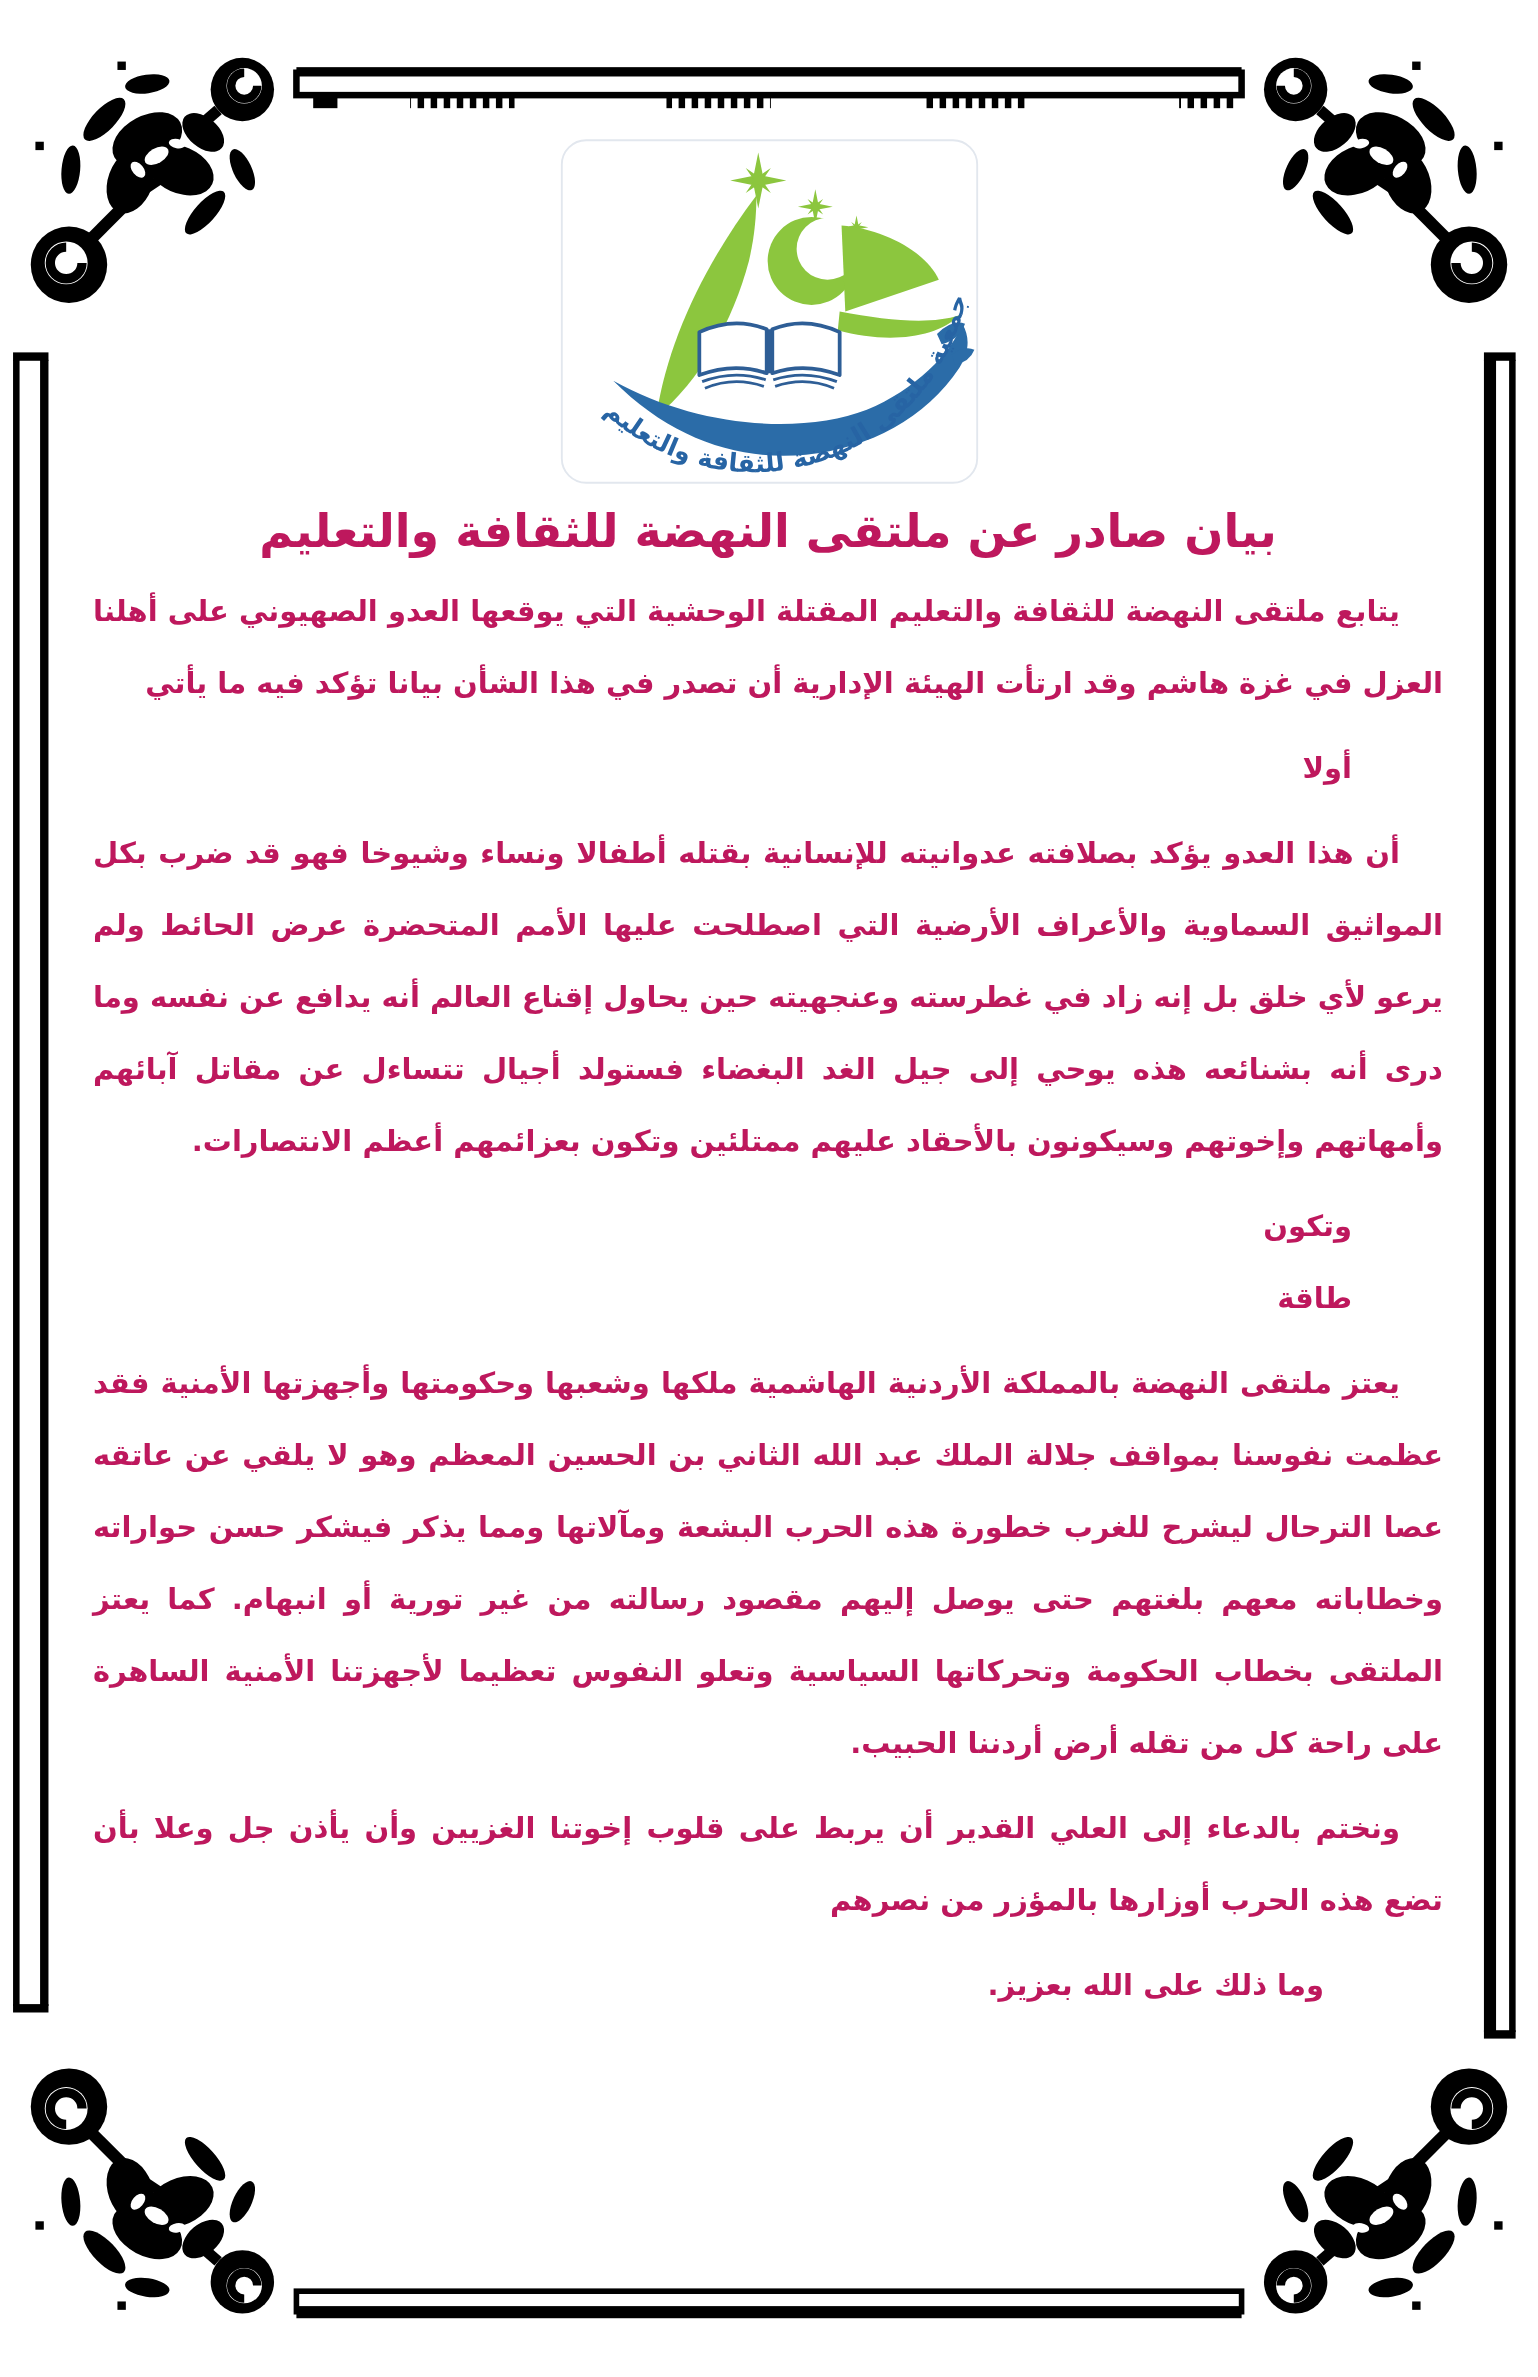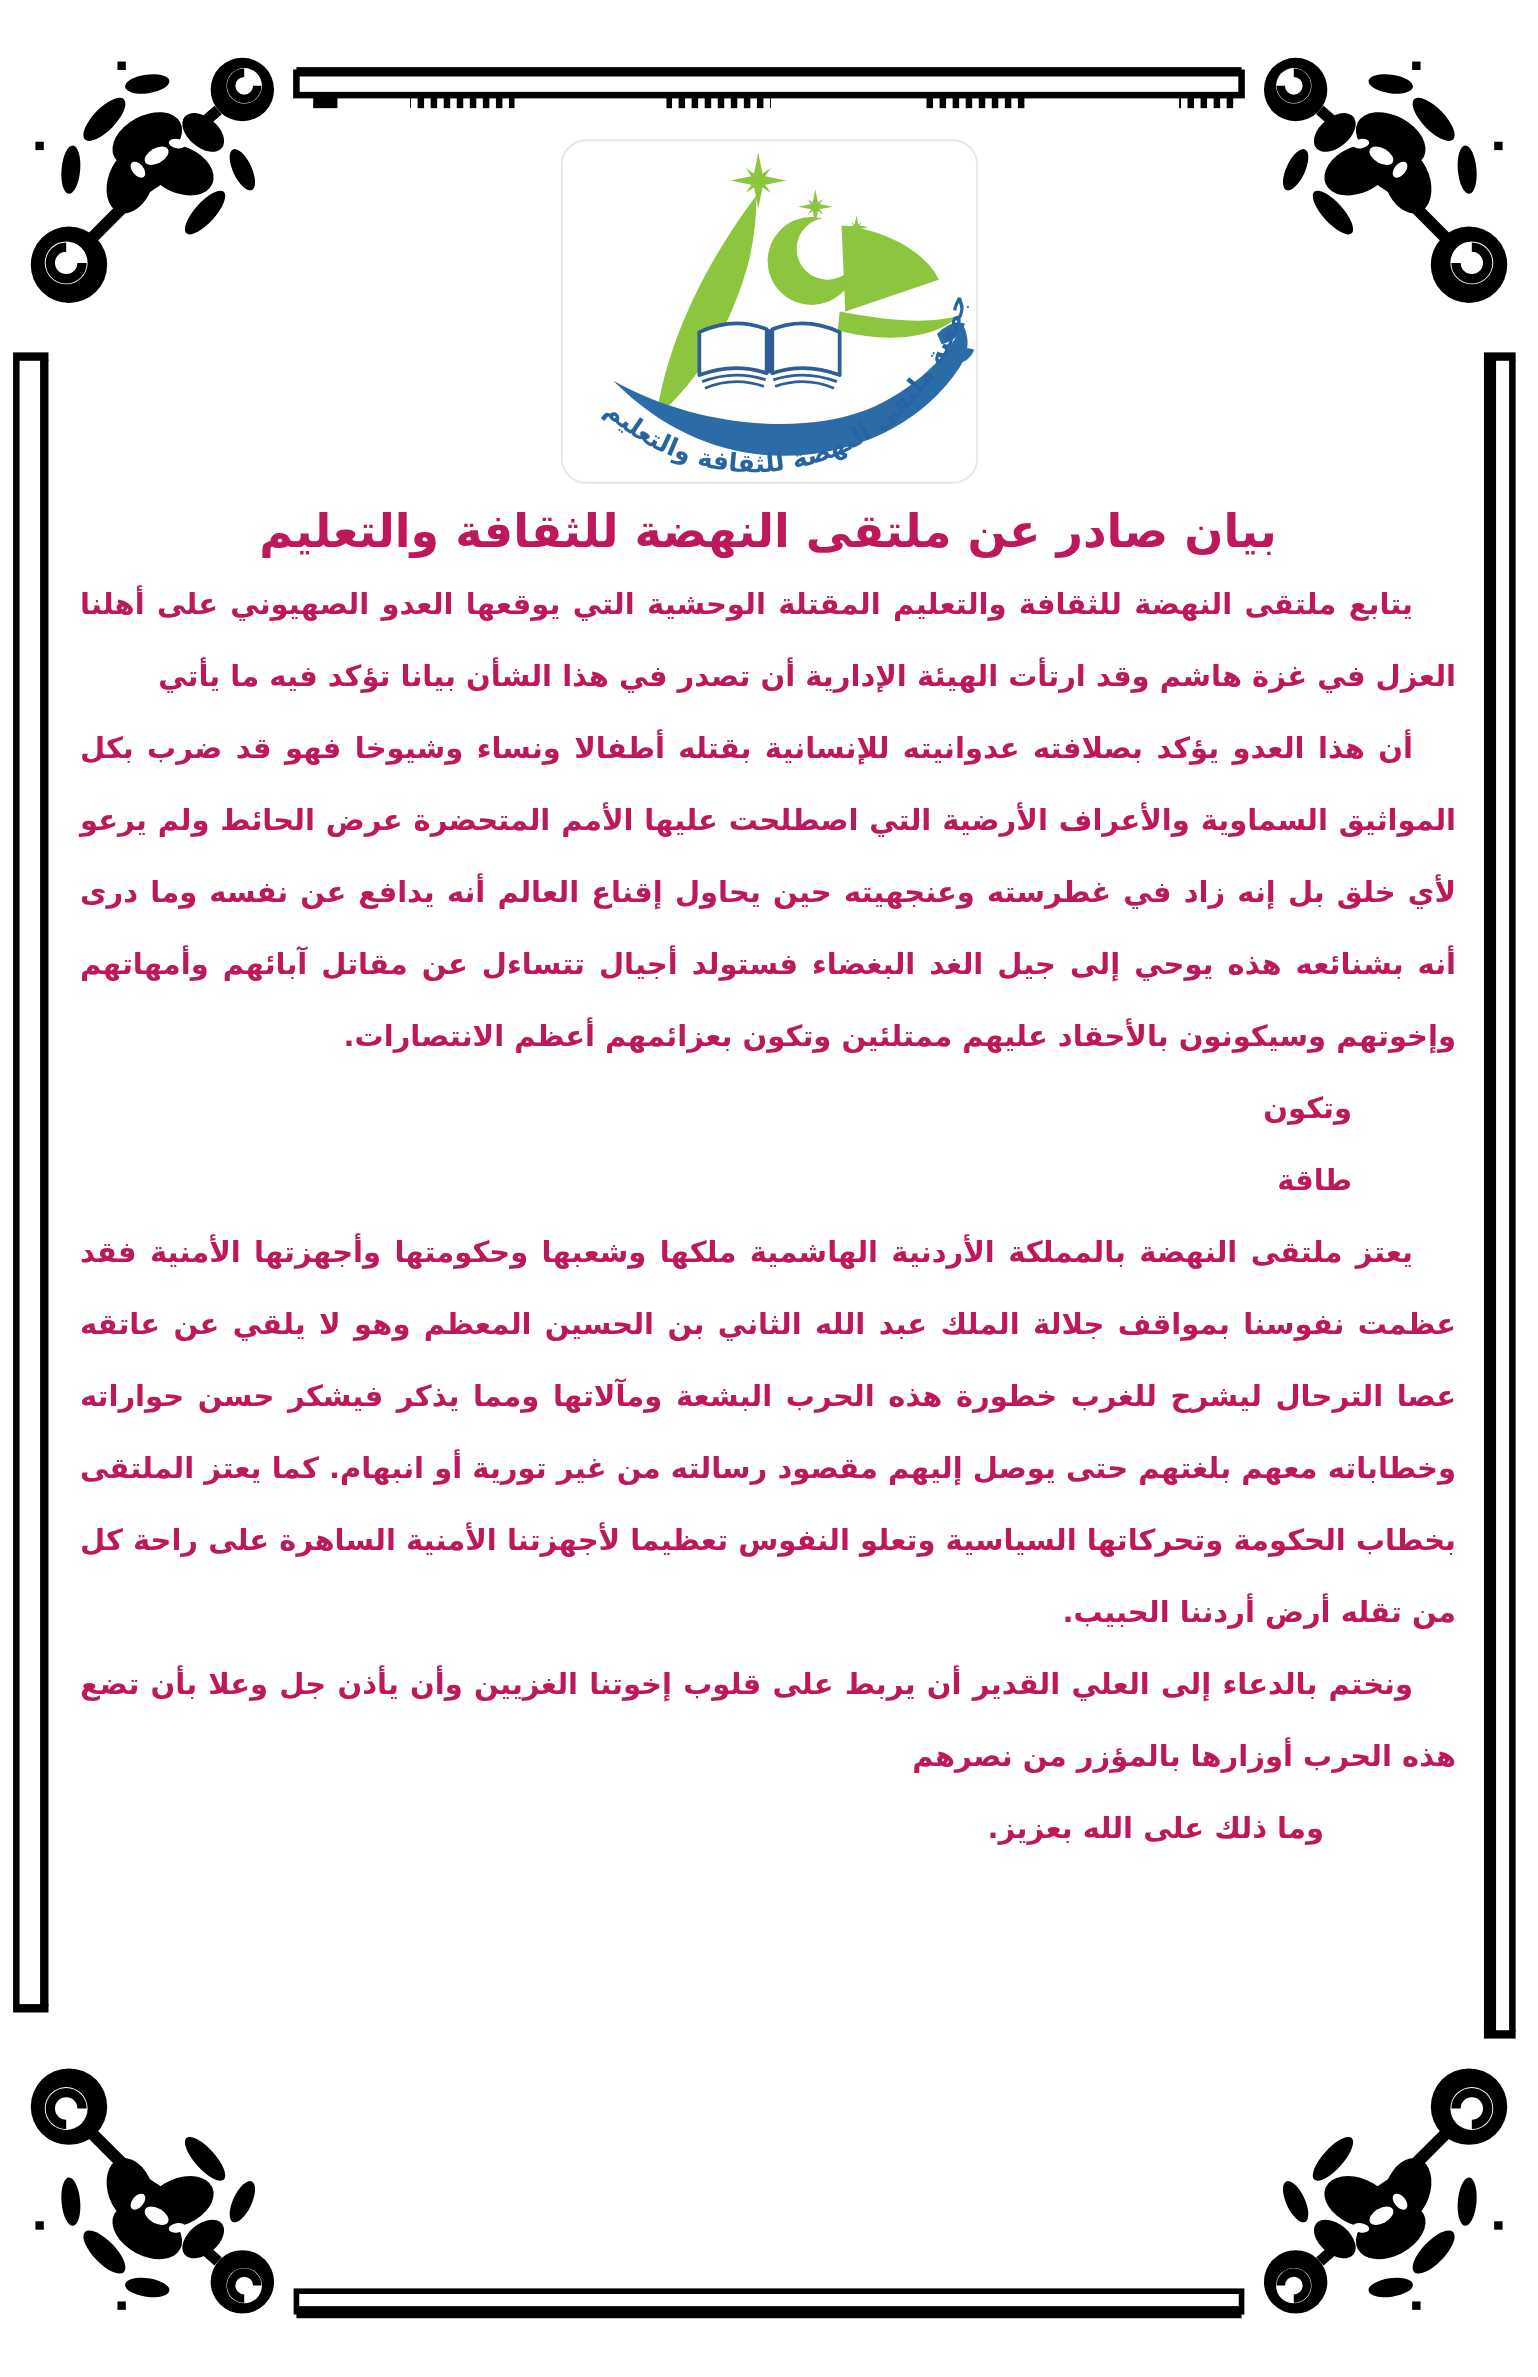--- a/index.html
+++ b/index.html
@@ -17,21 +17,21 @@
     color:#be185d;font-weight:bold;
   }
   .title{
     margin:0 0 5.6px 0;text-align:center;font-size:46px;line-height:1.35;
     font-family:"DejaVu Sans", sans-serif;font-weight:bold;
   }
   .basmala{
     text-align:center;font-size:34px;line-height:1.6;margin:0 0 7.5px 0;
   }
   .para{
-    margin:0;font-size:29px;line-height:72px;text-align:justify;
+    margin:13px;font-size:29px;line-height:72px;text-align:justify;
     text-justify:inter-word;text-indent:43px;
   }
   .heading{
     margin:0;font-size:29px;line-height:72px;text-align:right;
     padding-right:104px;
   }
   .closing{
     margin:0;font-size:29px;line-height:72px;text-align:right;
     padding-right:132px;
   }
@@ -160,20 +160,21 @@
     <text font-family="DejaVu Sans, sans-serif" font-weight="bold" font-size="27" fill="#2764A4" direction="rtl">
       <textPath href="#logoArc" startOffset="50%" text-anchor="middle">جمعية ملتقى النهضة للثقافة والتعليم</textPath>
     </text>
   </svg>
 </div>
 
 <div class="content">
   <h1 class="title">بيان صادر عن ملتقى النهضة للثقافة والتعليم</h1>
 
   <p class="para">يتابع ملتقى النهضة للثقافة والتعليم المقتلة الوحشية التي يوقعها العدو الصهيوني على أهلنا العزل في غزة هاشم وقد ارتأت الهيئة الإدارية أن تصدر في هذا الشأن بيانا تؤكد فيه ما يأتي</p>
+  <p class="heading">أولا</p>
   <p class="para">أن هذا العدو يؤكد بصلافته عدوانيته للإنسانية بقتله أطفالا ونساء وشيوخا فهو قد ضرب بكل المواثيق السماوية والأعراف الأرضية التي اصطلحت عليها الأمم المتحضرة عرض الحائط ولم يرعو لأي خلق بل إنه زاد في غطرسته وعنجهيته حين يحاول إقناع العالم أنه يدافع عن نفسه وما درى أنه بشنائعه هذه يوحي إلى جيل الغد البغضاء فستولد أجيال تتساءل عن مقاتل آبائهم وأمهاتهم وإخوتهم وسيكونون بالأحقاد عليهم ممتلئين وتكون بعزائمهم أعظم الانتصارات.</p>
   <p class="heading">وتكون</p>
   <p class="heading">طاقة</p>
   <p class="para">يعتز ملتقى النهضة بالمملكة الأردنية الهاشمية ملكها وشعبها وحكومتها وأجهزتها الأمنية فقد عظمت نفوسنا بمواقف جلالة الملك عبد الله الثاني بن الحسين المعظم وهو لا يلقي عن عاتقه عصا الترحال ليشرح للغرب خطورة هذه الحرب البشعة ومآلاتها ومما يذكر فيشكر حسن حواراته وخطاباته معهم بلغتهم حتى يوصل إليهم مقصود رسالته من غير تورية أو انبهام. كما يعتز الملتقى بخطاب الحكومة وتحركاتها السياسية وتعلو النفوس تعظيما لأجهزتنا الأمنية الساهرة على راحة كل من تقله أرض أردننا الحبيب.</p>
   <p class="para">ونختم بالدعاء إلى العلي القدير أن يربط على قلوب إخوتنا الغزيين وأن يأذن جل وعلا بأن تضع هذه الحرب أوزارها بالمؤزر من نصرهم</p>
   <p class="closing">وما ذلك على الله بعزيز.</p>
 </div>
 
 
 </body></html>

